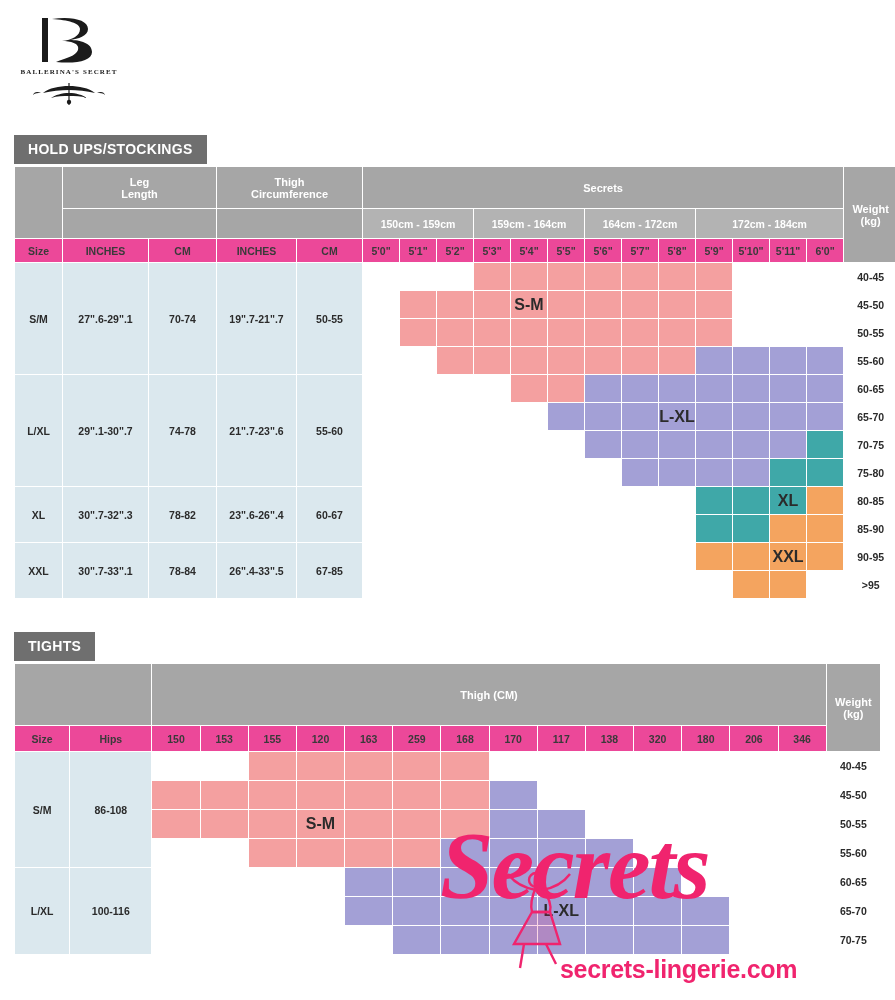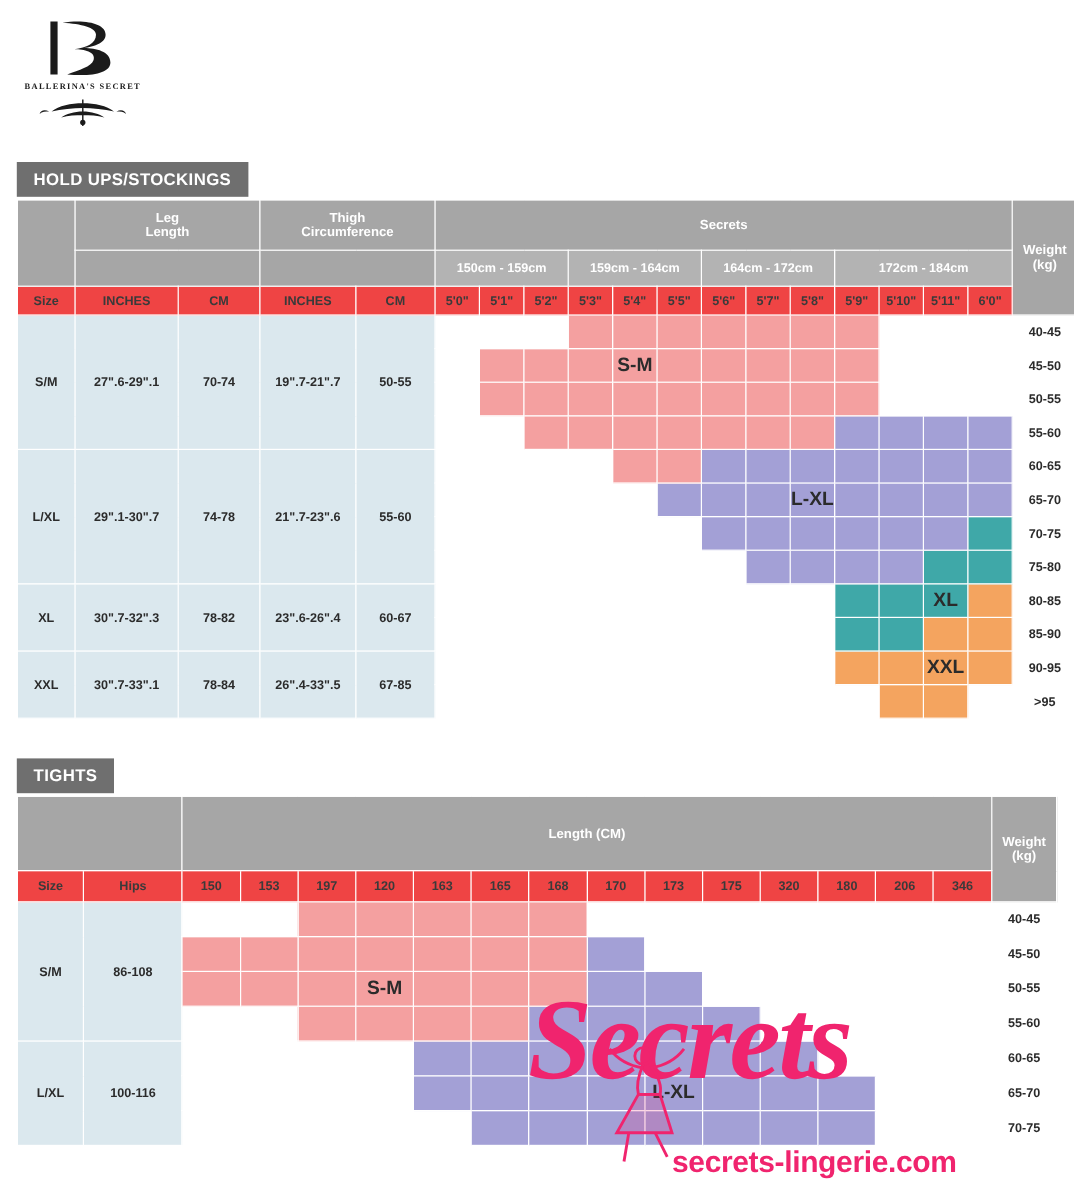--- a/index.html
+++ b/index.html
@@ -53,21 +53,21 @@
     padding: 0;
     text-align: center;
     vertical-align: middle;
     font-size: 10.5px;
     font-weight: 700;
     color: #2b2b2b;
     background: #ffffff;
   }
   .hdr-grey { background: #a6a6a6; color: #ffffff; font-size: 11px; }
   .hdr-grey-lite { background: #b3b3b3; color: #ffffff; }
-  .hdr-sub { background: #ef4444; color: #3a3a3a; font-size: 10.5px; margin-top: 28px; }
+  .hdr-sub { background: #ec4899; color: #3a3a3a; font-size: 10.5px; margin-top: 28px; }
   .cell-blue { background: #dbe8ee; }
   .cell-empty { background: #ffffff; }
   .c-pink { background: #f4a0a0; }
   .c-purple { background: #a3a0d6; }
   .c-teal { background: #3fa8a8; }
   .c-orange { background: #f2a košík; }
   .c-orange { background: #f4a45f; }
   .lbl { font-size: 16px; font-weight: 700; color: #2b2b2b; }
   .w-col { background: #ffffff; font-size: 10.5px; }
 
@@ -424,39 +424,39 @@
         <col style="width:48px">
         <col style="width:48px">
         <col style="width:48px">
         <col style="width:48px">
         <col style="width:48px">
         <col style="width:54px">
       </colgroup>
       <tbody>
         <tr>
           <td class="hdr-grey" colspan="2" style="height:62px"></td>
-          <td class="hdr-grey" colspan="14">Length (CM)</td>
+          <td class="hdr-grey" colspan="14">Thigh (CM)</td>
           <td class="hdr-grey" rowspan="2">
             <div>Weight</div>
             <div>(kg)</div>
           </td>
         </tr>
         <tr>
           <td class="hdr-sub" style="height:26px">Size</td>
           <td class="hdr-sub">Hips</td>
           <td class="hdr-sub">150</td>
           <td class="hdr-sub">153</td>
-          <td class="hdr-sub">197</td>
+          <td class="hdr-sub">155</td>
           <td class="hdr-sub">120</td>
           <td class="hdr-sub">163</td>
-          <td class="hdr-sub">165</td>
+          <td class="hdr-sub">259</td>
           <td class="hdr-sub">168</td>
           <td class="hdr-sub">170</td>
-          <td class="hdr-sub">173</td>
-          <td class="hdr-sub">175</td>
+          <td class="hdr-sub">117</td>
+          <td class="hdr-sub">138</td>
           <td class="hdr-sub">320</td>
           <td class="hdr-sub">180</td>
           <td class="hdr-sub">206</td>
           <td class="hdr-sub">346</td>
         </tr>
         <tr>
           <td class="cell-blue" rowspan="4">S/M</td>
           <td class="cell-blue" rowspan="4">86-108</td>
           <td class="cell-empty" style="height:29px"></td>
           <td class="cell-empty" style="height:29px"></td>

